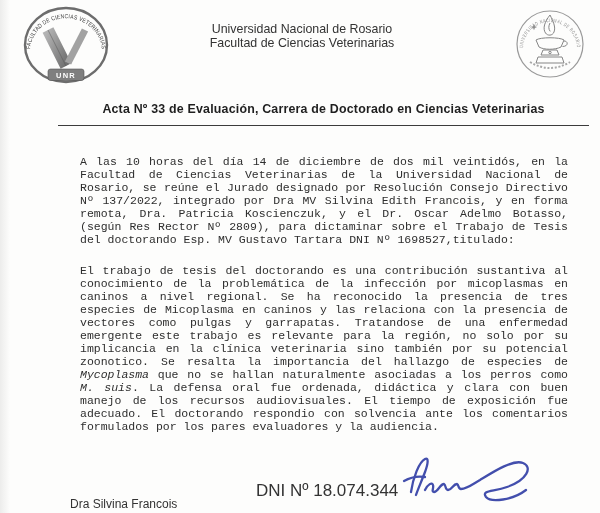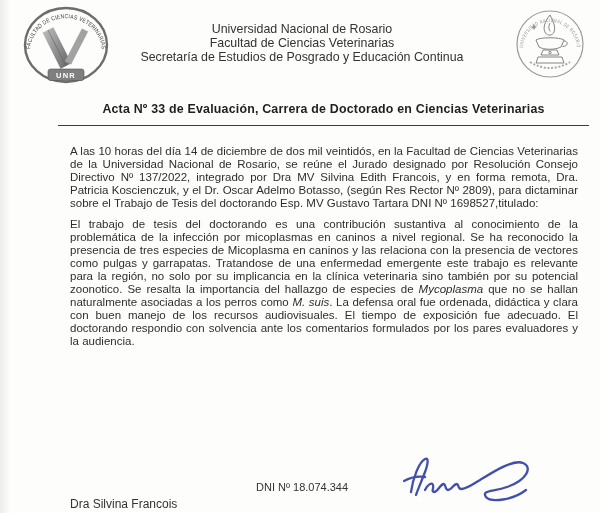--- a/index.html
+++ b/index.html
@@ -28,25 +28,25 @@
   .univ-seal { position:absolute; left:498px; top:2px; width:100px; height:92px; }
   .title-wrap {
     position:absolute; left:58px; top:99px; width:531px;
     text-align:center; border-bottom:1.6px solid #3c3c3c; padding-bottom:8px;
   }
   .doc-title { font-weight:bold; font-size:12.4px; letter-spacing:.2px; color:#1f1f1f; }
   .body-col {
     position:absolute; left:62px; top:137px; width:524px;
     font-size:11.5px; line-height:13px; color:#2e2e2e;
   }
-  .body-col p { margin:8px; text-align:justify; }
+  .body-col p { margin:18px; text-align:justify;font-family:Liberation Mono, monospace; }
   .dictamen-heading { margin-top:8px; padding-left:5px; text-align:left; }
   .it { font-style:italic; }
   .footer-name { position:absolute; left:70px;  top:481px; font-size:12px; color:#333;margin-top:16px; }
-  .footer-dni  { position:absolute; left:256px; top:481px; font-size:11px; color:#333; }
+  .footer-dni  { position:absolute; left:256px; top:481px; font-size:17px; color:#333; }
   .signature { position:absolute; left:394px; top:446px; width:152px; height:62px; }
 </style>
 </head>
 <body>
 
 <div class="page">
 
   <svg class="faculty-logo" viewBox="0 0 88 84" xmlns="http://www.w3.org/2000/svg">
     <defs>
       <linearGradient id="vgrad" x1="0" y1="0" x2="1" y2="1">
@@ -66,21 +66,20 @@
     </g>
     <g>
       <rect x="26" y="64" width="36" height="11.5" rx="2.5" fill="#7f7f7f" stroke="#565656" stroke-width=".6"></rect>
       <text x="44" y="73" text-anchor="middle" font-size="7.5" font-weight="bold" fill="#ffffff" letter-spacing="1.2">UNR</text>
     </g>
   </svg>
 
   <div class="inst-block">
     <div>Universidad Nacional de Rosario</div>
     <div>Facultad de Ciencias Veterinarias</div>
-    <div>Secretaría de Estudios de Posgrado y Educación Continua</div>
   </div>
 
   <svg class="univ-seal" viewBox="0 0 100 92" xmlns="http://www.w3.org/2000/svg">
     <defs>
       <path id="sealArc" d="M 25,47 A 27,27 0 1 1 79,47" fill="none"></path>
     </defs>
     <circle cx="52" cy="42" r="33" fill="none" stroke="#9a9a9a" stroke-width="1.2"></circle>
     <text font-size="5.2" fill="#8a8a8a" letter-spacing="1">
       <textPath href="#sealArc" startOffset="50%" text-anchor="middle" textLength="82" lengthAdjust="spacingAndGlyphs">UNIVERSIDAD NACIONAL DE ROSARIO</textPath>
     </text>

